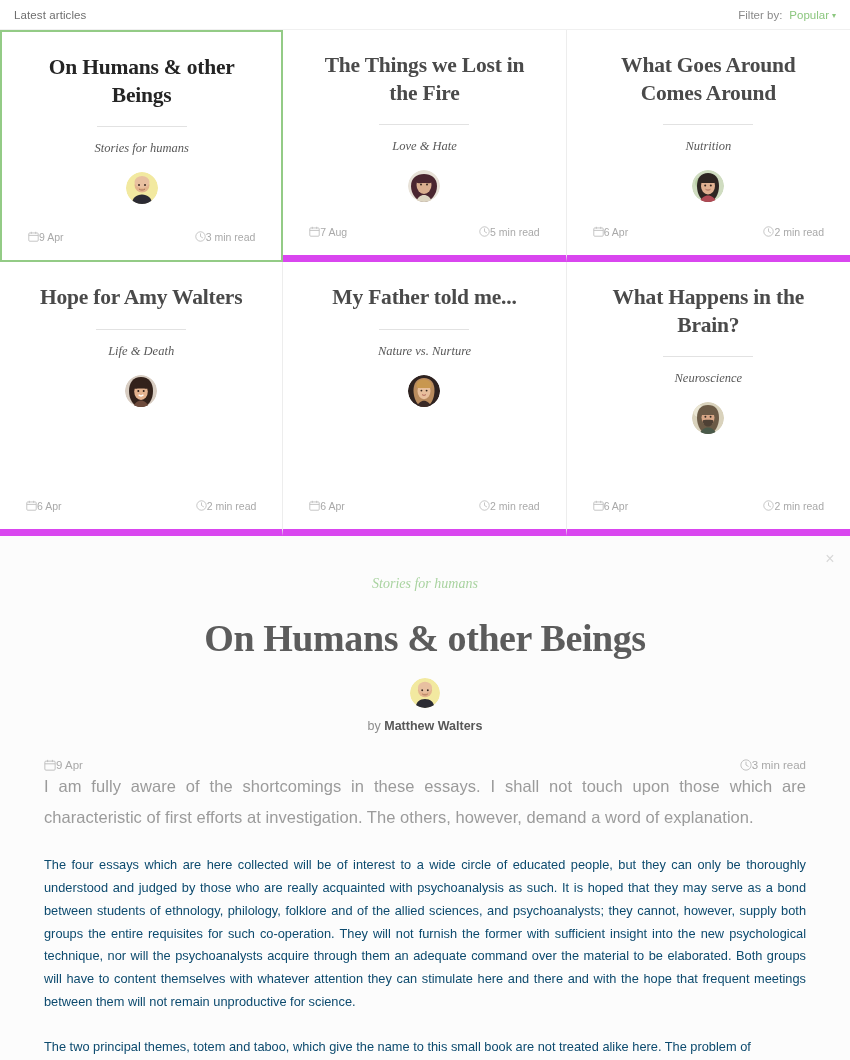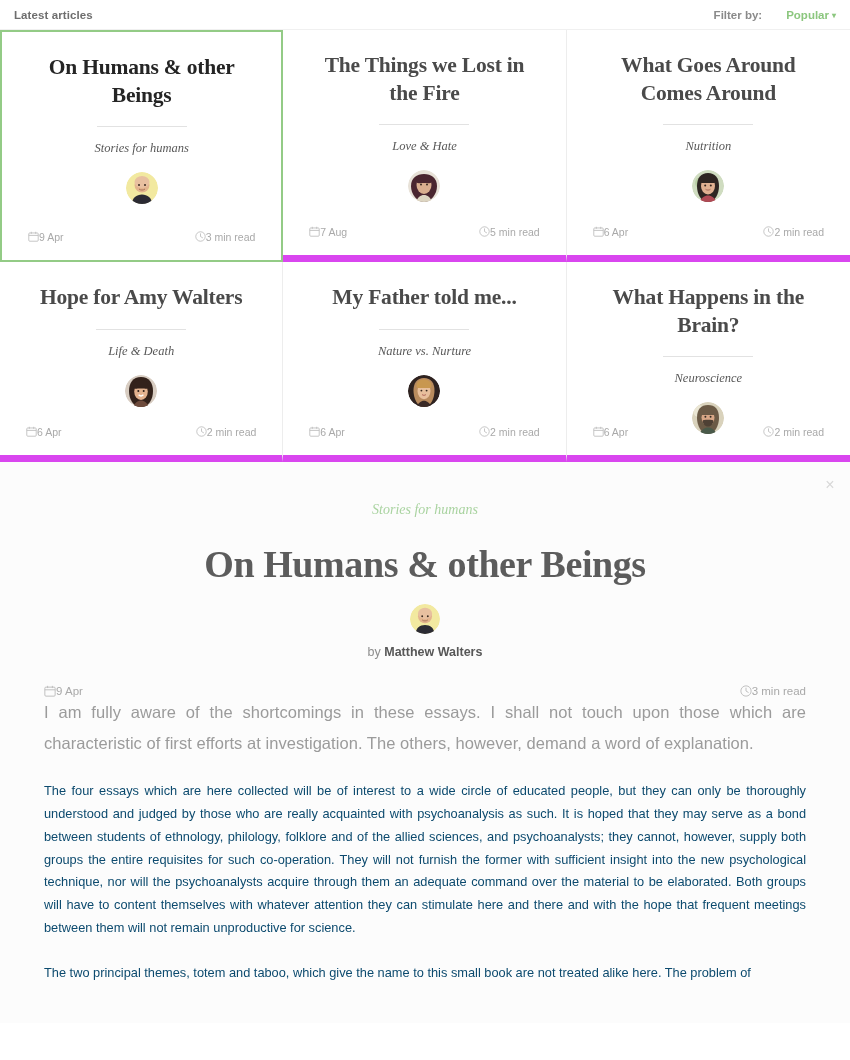--- a/index.html
+++ b/index.html
@@ -13,31 +13,30 @@
   }
 
   
   .topbar {
     height: 29px;
     display: flex;
     align-items: center;
     justify-content: space-between;
     padding: 0 14px 0 14px;
     background: #ffffff;
-    font-weight: bold;
   }
   .topbar-title {
     font-size: 11.5px;
     color: #6e6e6e;
     letter-spacing: 0.1px;
   }
   .filter-wrap {
     display: flex;
     align-items: center;
-    gap: 24px;
+    gap: 7px;
     font-size: 11.5px;
   }
   .filter-label { color: #8a8a8a; }
   .filter-value {
     color: #8cc77f;
     display: flex;
     align-items: center;
     gap: 3px;
     cursor: pointer;
   }
@@ -55,21 +54,21 @@
     background: #ffffff;
     border-right: 1px solid #ededed;
     border-bottom: 7px solid #d946ef;
     height: 232px;
     padding: 22px 26px 0 26px;
     display: flex;
     flex-direction: column;
     align-items: center;
     cursor: pointer;
   }
-  .card.row2 { height: 200px; }
+  .card.row2 { height: 274px; }
   .card:nth-child(3n) { border-right: none; }
   .card.selected {
     border: 2px solid #93cb86;
     z-index: 3;
   }
   .card-title {
     font-family: "Liberation Serif", serif;
     font-size: 21.5px;
     font-weight: 700;
     color: #4a4a4a;

